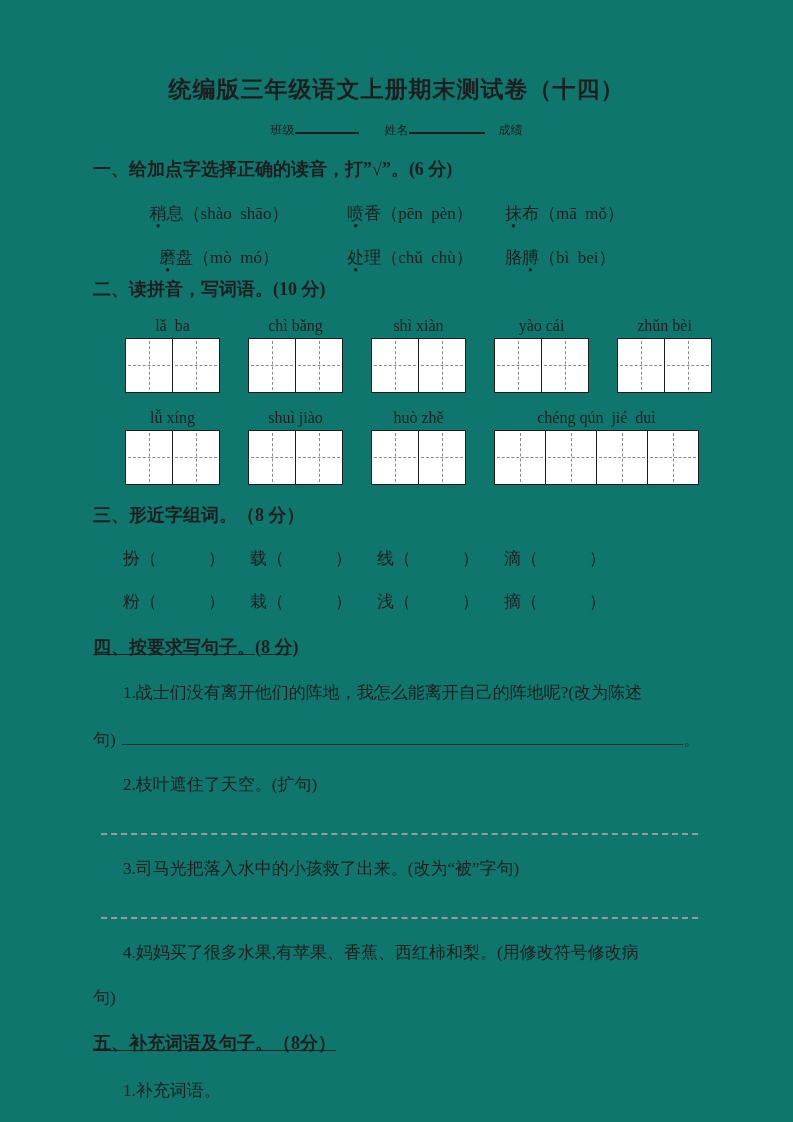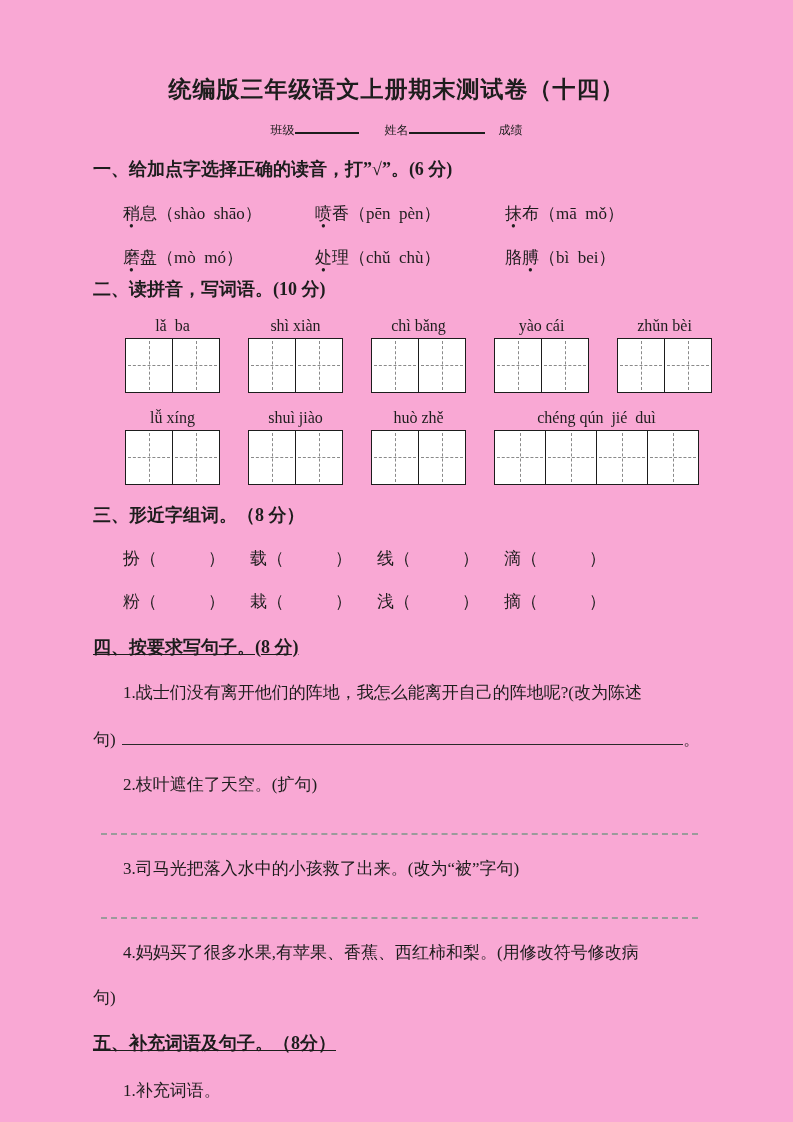--- a/index.html
+++ b/index.html
@@ -1,19 +1,19 @@
 <!DOCTYPE html>
 <html><head>
 <meta charset="utf-8">
 <style>
   html,body{margin:0;padding:0;background:#ffffff;}
   .page{
     position:relative;
     width:793px;height:1122px;
-    background:#f9a8d4;
+    background:#0f766e;
     color:#1d1d1d;
     font-family:"Liberation Serif","DejaVu Serif",serif;
     font-size:17px;
     overflow:hidden;
     box-sizing:border-box;
     padding:60px 93px 0 93px;
   }
   .title{
     margin-top:14px;
     text-align:center;
@@ -36,20 +36,21 @@
   .blank.w76{width:76px;margin-right:14px;}
   .sec-heading{
     font-weight:bold;
     font-size:18px;
   } .mt18{margin-top:18px;}
   .mt22{margin-top:22px;text-decoration:underline;} .mt26{margin-top:8px;} .mt30{margin-top:30px;}
   .word-row{
     display:flex;
     padding-left:30px;
     margin-top:21px;
+    text-align:center;
   }
   .word-item{white-space:pre;}
   .word-item.c1{width:192px;}
   .word-item.c2{width:190px;}
   .ch{display:inline-block;position:relative;}
   .ch.dotted::after{
     content:"•";
     position:absolute;left:0;right:0;bottom:-0.62em;
     text-align:center;font-size:0.8em;line-height:1;
   }
@@ -132,28 +133,28 @@
 
   <div class="grid-row">
     <div class="grid-group">
       <div class="py-label">lǎ  ba</div>
       <div class="tian-box">
           <div class="tian-cell"></div>
           <div class="tian-cell"></div>
         </div>
     </div>
     <div class="grid-group">
+      <div class="py-label">chì bǎng</div>
+      <div class="tian-box">
+          <div class="tian-cell"></div>
+          <div class="tian-cell"></div>
+        </div>
+    </div>
+    <div class="grid-group">
       <div class="py-label">shì xiàn</div>
-      <div class="tian-box">
-          <div class="tian-cell"></div>
-          <div class="tian-cell"></div>
-        </div>
-    </div>
-    <div class="grid-group">
-      <div class="py-label">chì bǎng</div>
       <div class="tian-box">
           <div class="tian-cell"></div>
           <div class="tian-cell"></div>
         </div>
     </div>
     <div class="grid-group">
       <div class="py-label">yào cái</div>
       <div class="tian-box">
           <div class="tian-cell"></div>
           <div class="tian-cell"></div>

